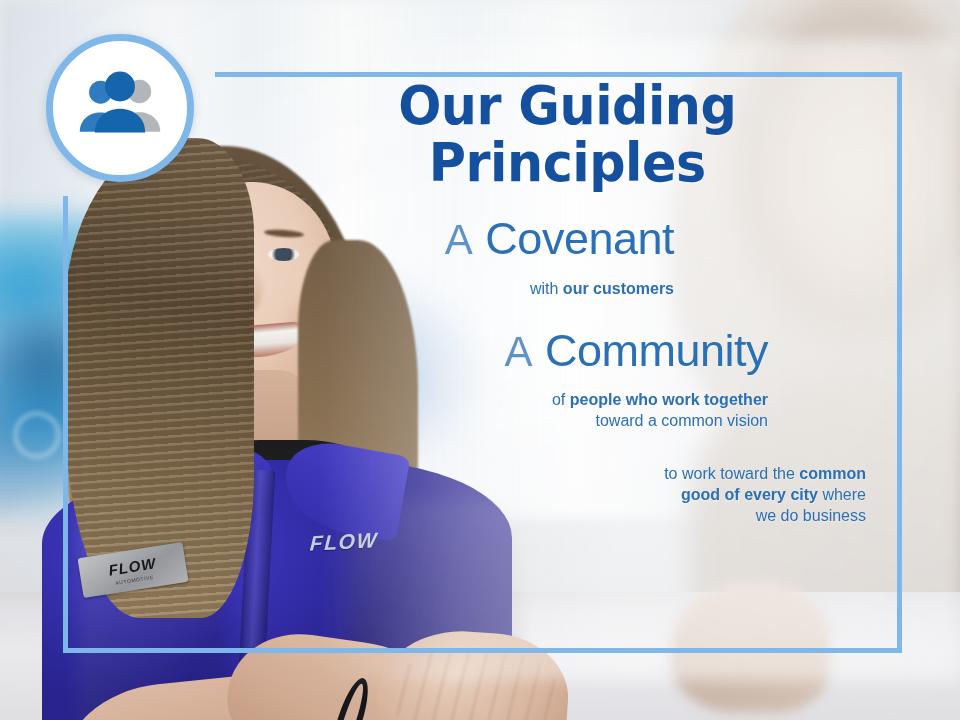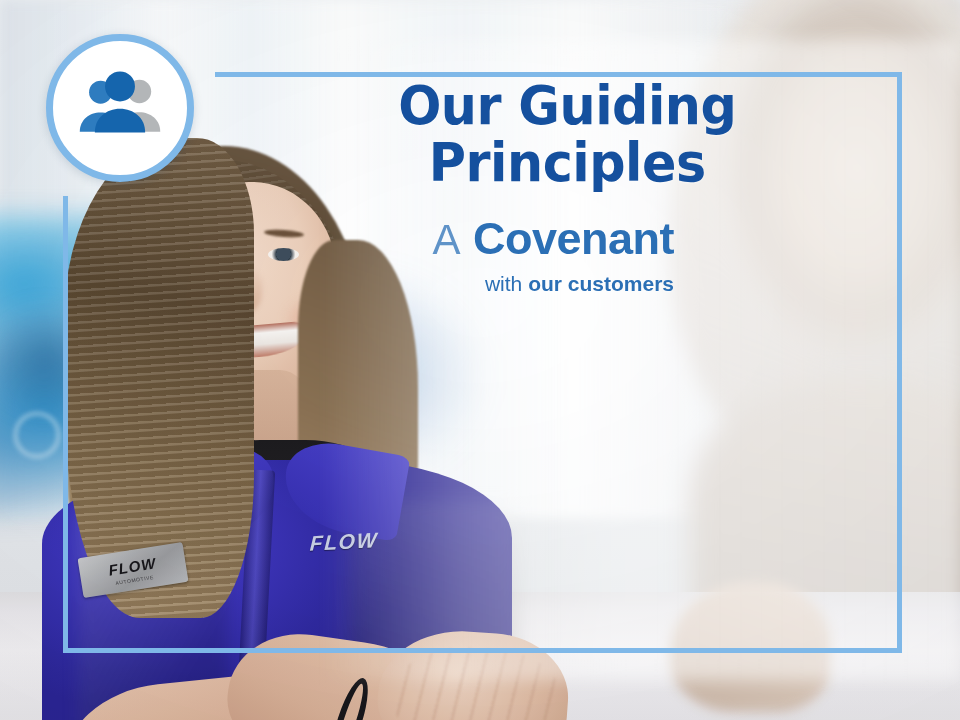--- a/index.html
+++ b/index.html
@@ -345,31 +345,31 @@
     line-height: 1.05;
     white-space: nowrap;
     text-shadow: 0 1px 2px rgba(255,255,255,.5);
   }
   .p-head .article {
     font-weight: 300;
     color: var(--blue-light);
     font-size: 42px;
   }
   .p-head .word {
-    font-weight: 700;
+    font-weight: 400;
     color: var(--blue);
     letter-spacing: -.5px;
   }
 
   .p-sub {
-    font-size: 21px;
+    font-size: 16px;
     line-height: 1.32;
     color: var(--blue);
     font-weight: 400;
-    margin-top: 7px;
+    margin-top: 15px;
     text-shadow: 0 1px 2px rgba(255,255,255,.5);
   }
   .p-sub b { font-weight: 700; }
 
   .sr { position: absolute; width: 1px; height: 1px; overflow: hidden; clip: rect(0 0 0 0); }
 </style>
 </head>
 <body>
 
 <div id="stage">
@@ -455,18 +455,33 @@
     <div class="principle p1">
       <div class="p-head">
         <span class="article">A</span>
         <span class="word">Covenant</span>
       </div>
       <div class="p-sub">
         <span>with </span><b>our customers</b>
       </div>
     </div>
 
+    <div class="principle p2">
+      <div class="p-head">
+        <span class="article">A</span>
+        <span class="word">Community</span>
+      </div>
+      <div class="p-sub">
+        <span>of </span><b>people who work together</b><br>
+        <span>toward a common vision</span>
+      </div>
+    </div>
 
     <div class="principle p3">
+      <div class="p-sub">
+        <span>to work toward the </span><b>common</b><br>
+        <b>good of every city</b><span> where</span><br>
+        <span>we do business</span>
+      </div>
     </div>
 
   </div>
 </div>
 
 </body></html>

